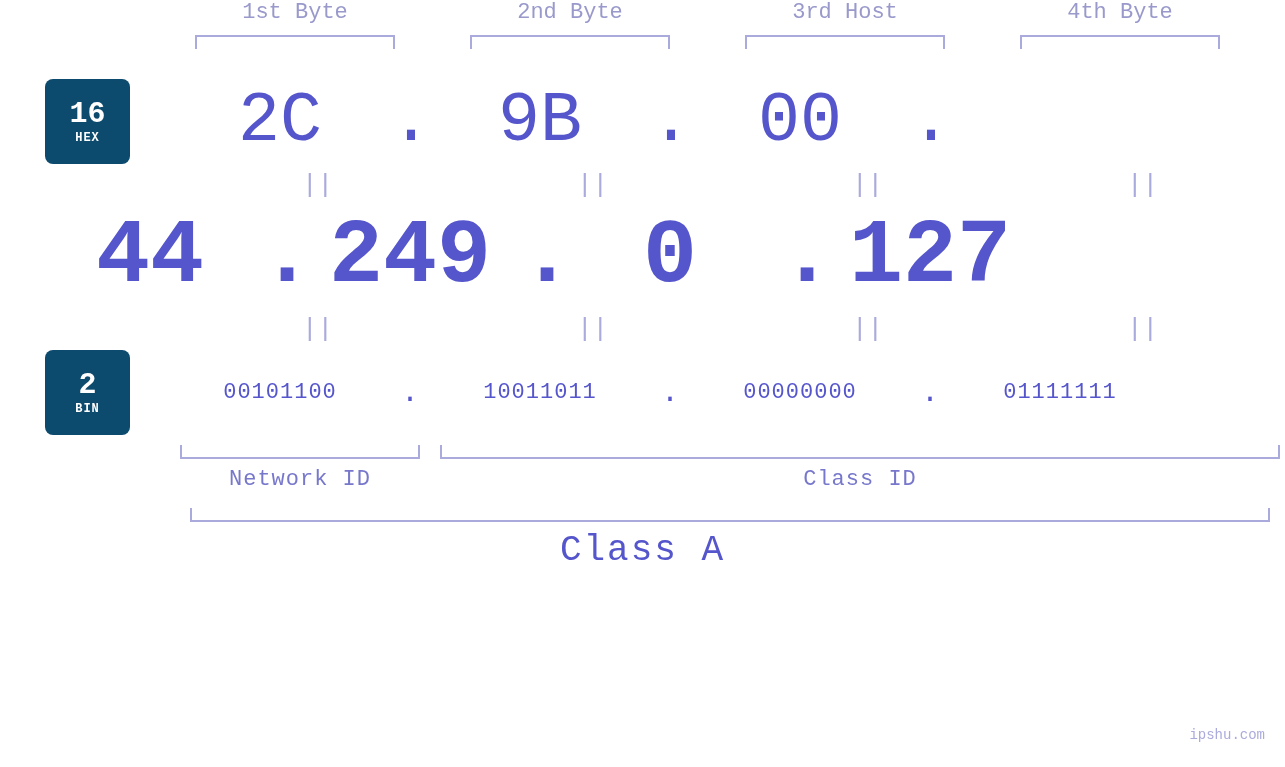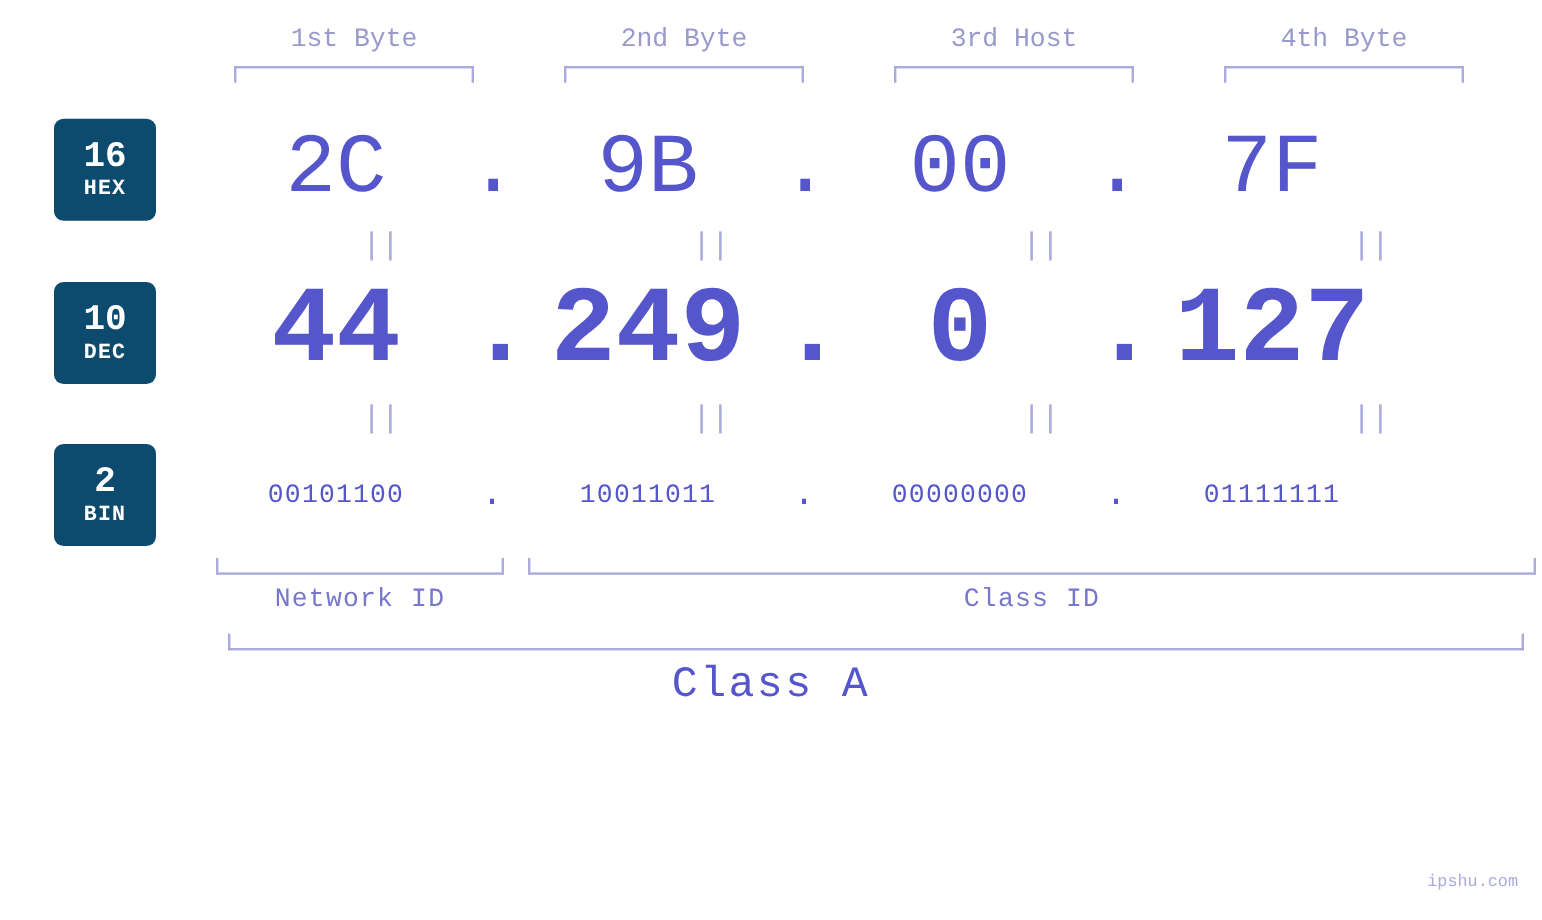--- a/index.html
+++ b/index.html
@@ -13,21 +13,20 @@
       position: relative;
     }
 
     .main-container {
       width: 1285px;
       height: 767px;
       position: relative;
       display: flex;
       flex-direction: column;
       align-items: center;
-      padding-top: 20px;
     }
 
     
     .byte-headers {
       display: flex;
       width: 1100px;
       margin-left: 130px;
       justify-content: space-around;
       margin-bottom: 10px;
     }
@@ -81,21 +80,21 @@
 
     .base-number {
       color: #ffffff;
       font-size: 30px;
       font-weight: bold;
       line-height: 1.1;
     }
 
     .base-label {
       color: #ffffff;
-      font-size: 18px;
+      font-size: 12px;
       font-weight: bold;
       letter-spacing: 1px;
     }
 
     
     .values-section {
       display: flex;
       align-items: center;
       flex: 1;
       margin-left: 40px;
@@ -266,36 +265,31 @@
       <span class="base-number">16</span>
       <span class="base-label">HEX</span>
     </div>
     <div class="values-section">
       <div class="byte-value hex-value">2C</div>
       <div class="dot-separator">.</div>
       <div class="byte-value hex-value">9B</div>
       <div class="dot-separator">.</div>
       <div class="byte-value hex-value">00</div>
       <div class="dot-separator">.</div>
-      <div class="byte-value hex-value">7F</div>
     </div>
   </div>
 
   <div class="equals-between">
     <div class="equals-sign">||</div>
     <div class="equals-sign">||</div>
     <div class="equals-sign">||</div>
     <div class="equals-sign">||</div>
   </div>
 
   <div class="data-row">
-    <div class="base-badge">
-      <span class="base-number">10</span>
-      <span class="base-label">DEC</span>
-    </div>
     <div class="values-section">
       <div class="byte-value dec-value">44</div>
       <div class="dot-separator dot-separator-dec">.</div>
       <div class="byte-value dec-value">249</div>
       <div class="dot-separator dot-separator-dec">.</div>
       <div class="byte-value dec-value">0</div>
       <div class="dot-separator dot-separator-dec">.</div>
       <div class="byte-value dec-value">127</div>
     </div>
   </div>

